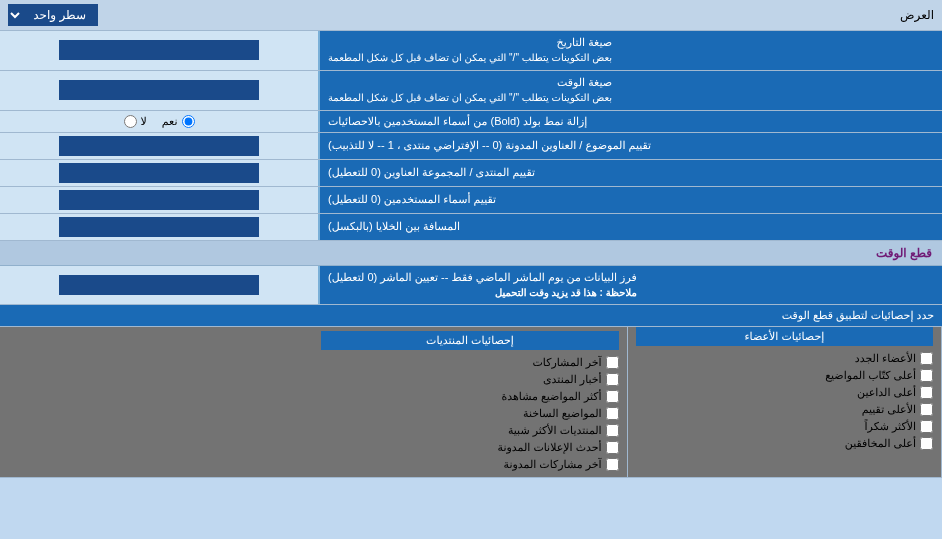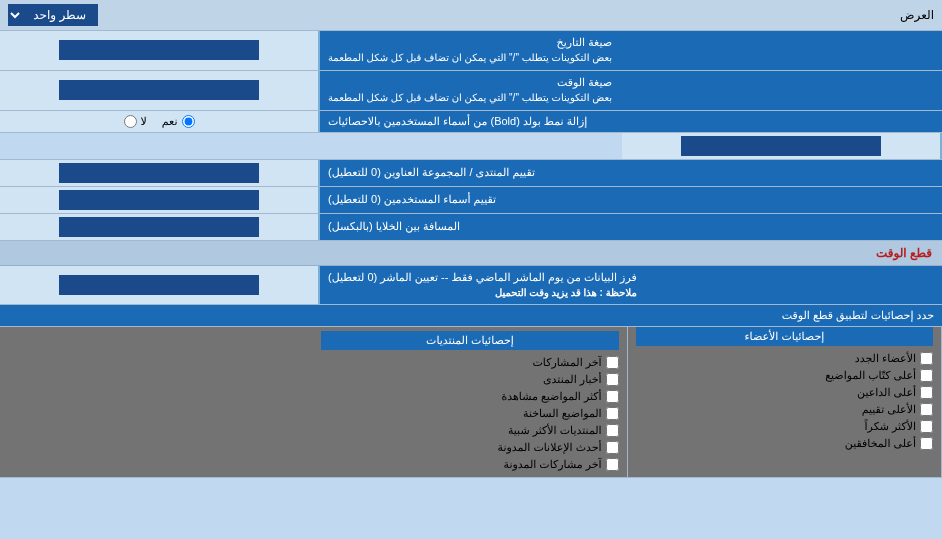--- a/index.html
+++ b/index.html
@@ -49,21 +49,21 @@
       color: #fff;
       border: none;
       padding: 3px 8px;
       width: 200px;
       text-align: center;
       font-size: 12px;
     }
 
     .section-header {
       background: #b0c8e0;
-      color: #b91c1c;
+      color: #701a75;
       padding: 5px 10px;
       text-align: right;
       font-weight: bold;
       font-size: 12px;
       border-bottom: 1px solid #90b0cc;
     }
 
     .radio-row {
       display: flex;
       border-bottom: 1px solid #a0b8d0;
@@ -171,20 +171,23 @@
         <label>نعم</label>
       </div>
       <div class="radio-option">
         <label>لا</label>
         <input type="radio" name="bold_remove" style="">
       </div>
     </div>
   </div>
 
   <div class="row">
+    <div class="row-label">
+      تقييم الموضوع / العناوين المدونة (0 -- الإفتراضي منتدى ، 1 -- لا للتذبيب)
+    </div>
     <div class="row-input">
       <input type="text" style="">
     </div>
   </div>
 
   <div class="row">
     <div class="row-label">
       تقييم المنتدى / المجموعة العناوين (0 للتعطيل)
     </div>
     <div class="row-input">

